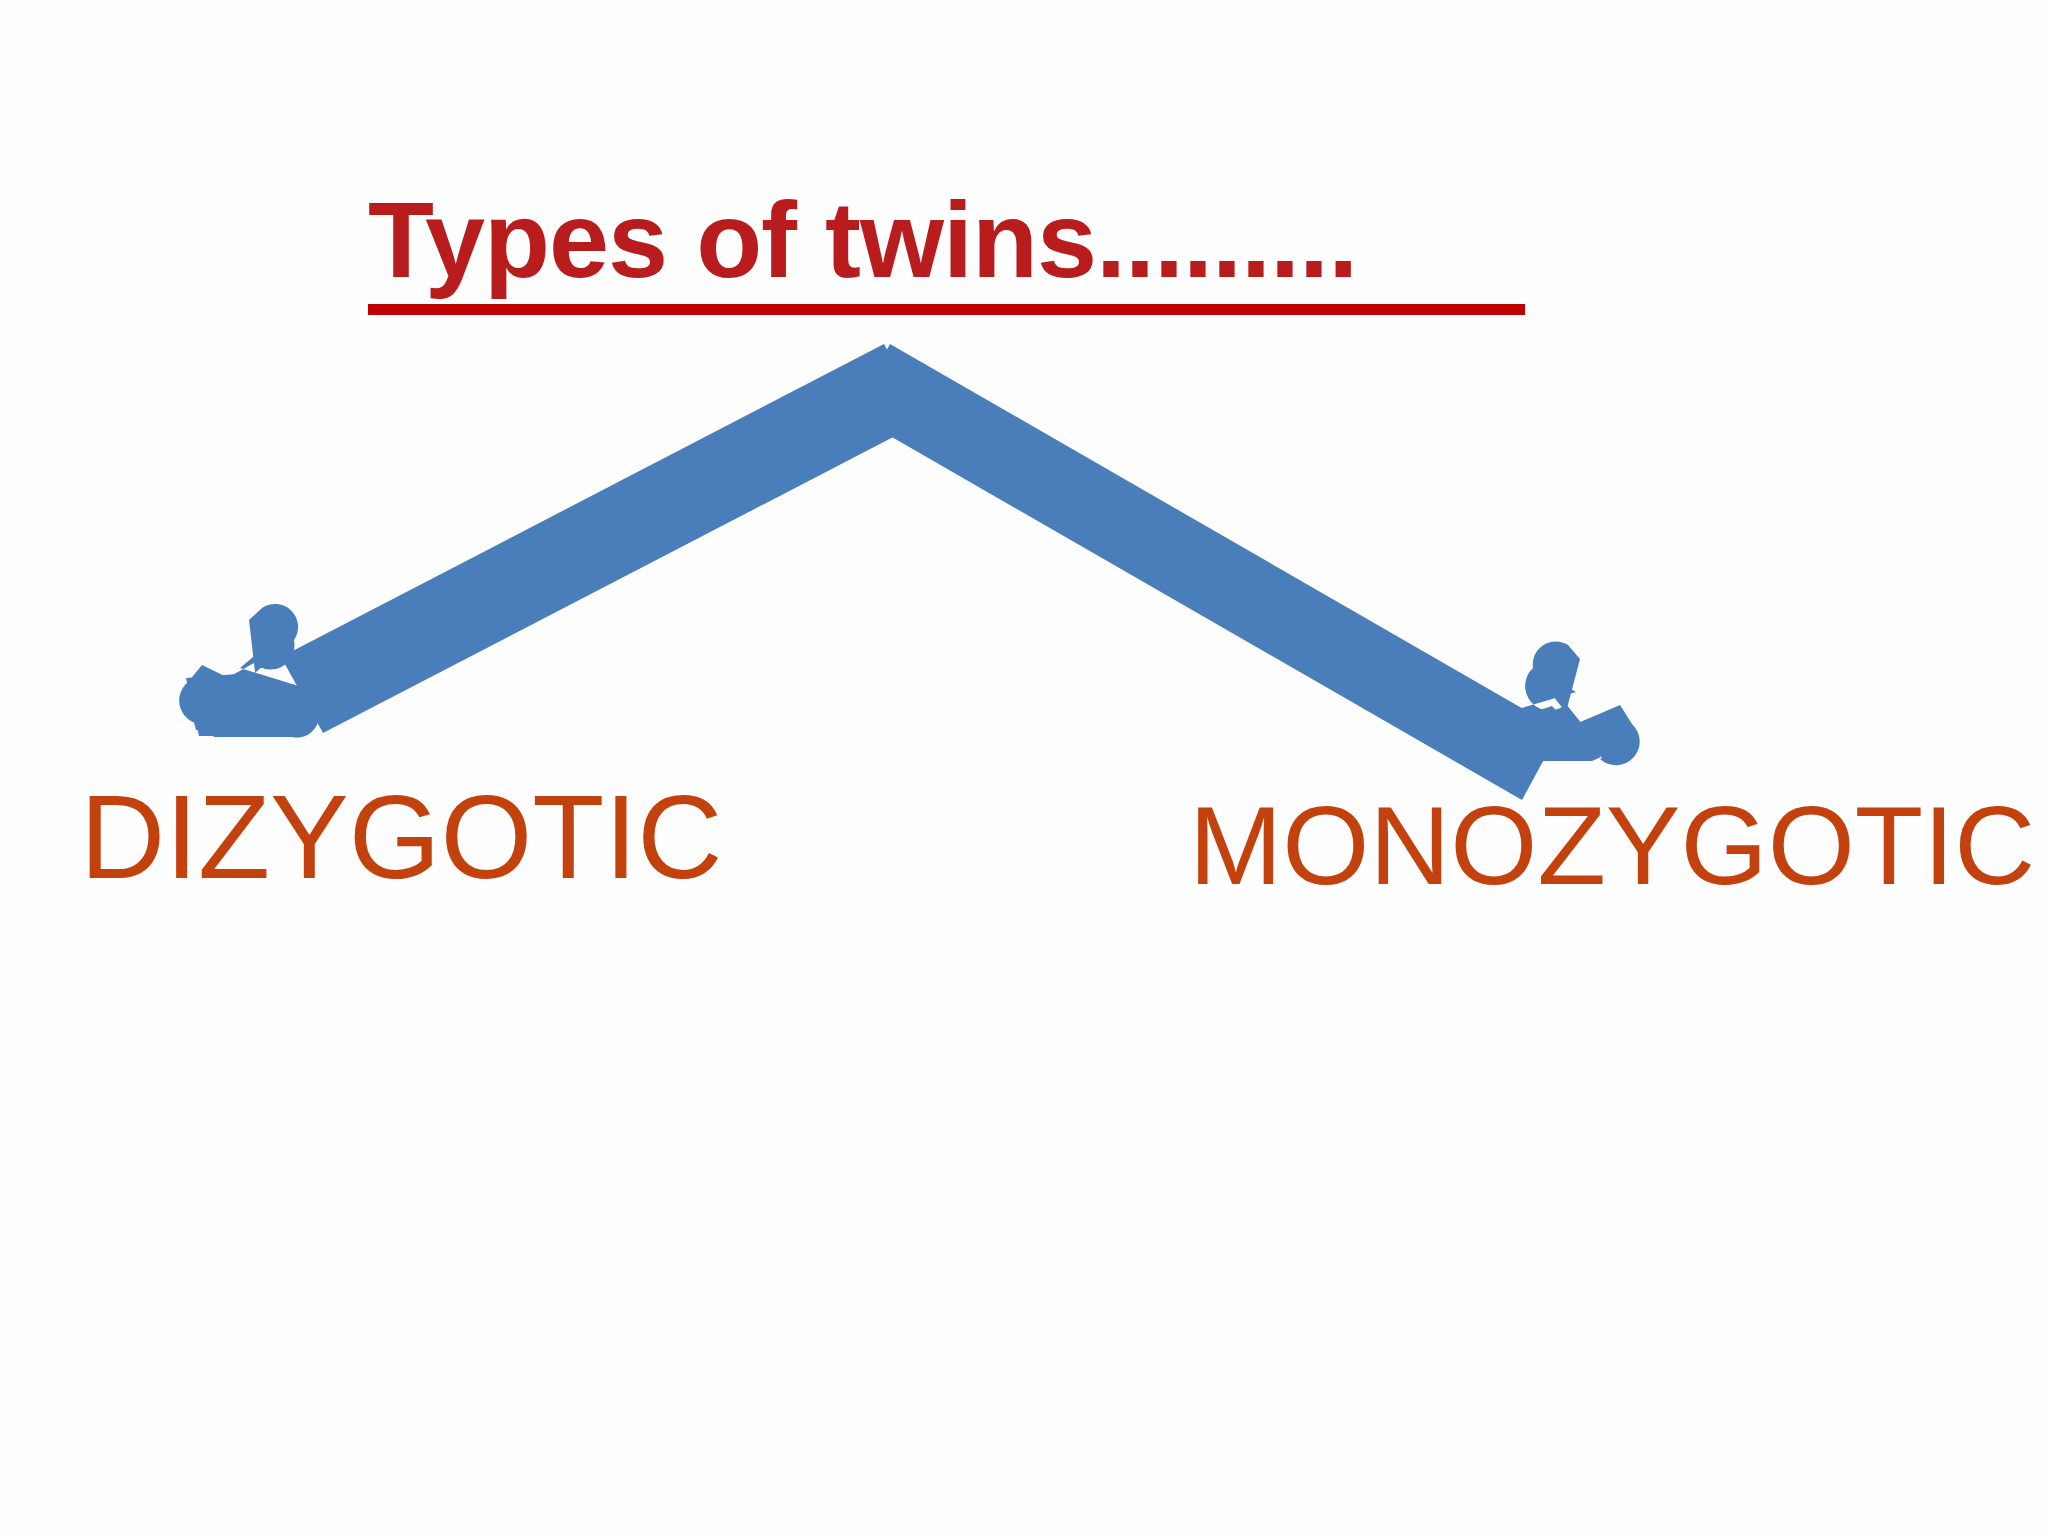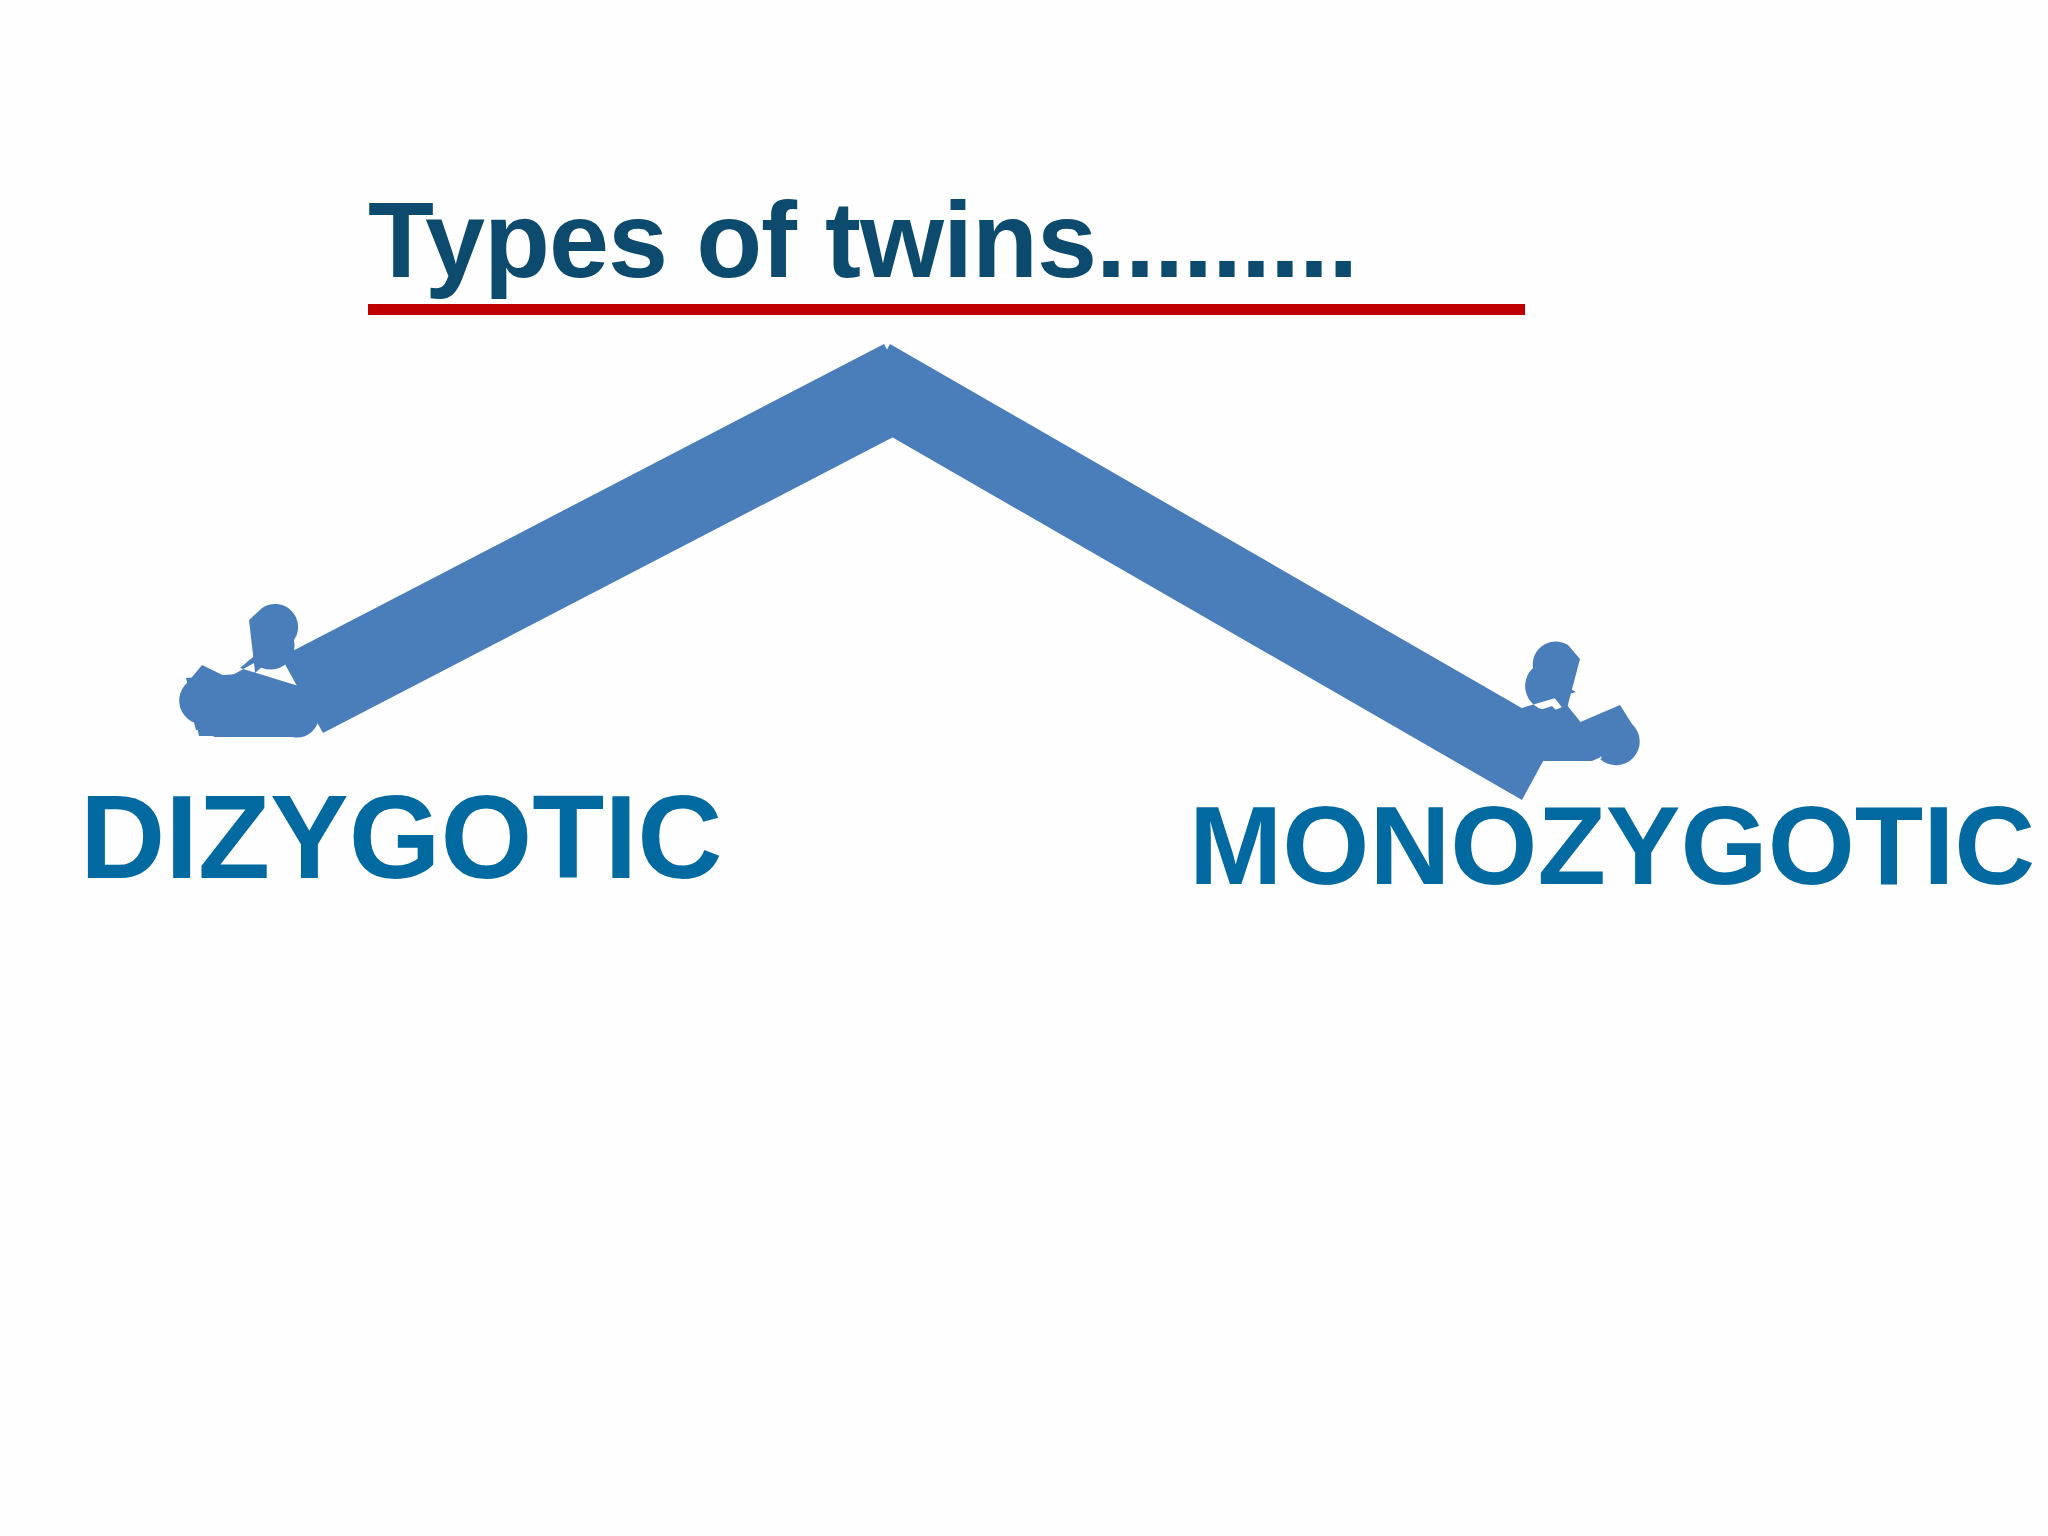--- a/index.html
+++ b/index.html
@@ -30,21 +30,21 @@
   #title-text {
     position: absolute;
     left: 0;
     top: 0;
     width: 1160px;
     font-family: "Liberation Sans", sans-serif;
     font-weight: bold;
     font-size: 108px;
     line-height: 124px;
     letter-spacing: -1px;
-    color: #0c4a6e;
+    color: #b91c1c;
     white-space: nowrap;
   }
   #title-underline {
     position: absolute;
     left: 0;
     top: 126px;
     width: 1157px;
     height: 11px;
     background: #C00000;
   }
@@ -56,22 +56,22 @@
     top: 0;
     width: 2048px;
     height: 1536px;
     pointer-events: none;
   }
 
   
   .branch-label {
     position: absolute;
     font-family: "Liberation Sans", sans-serif;
-    font-weight: bold;
-    color: #0369a1;
+    font-weight: normal;
+    color: #c2410c;
     white-space: nowrap;
     line-height: 1;
   }
   #label-dizygotic {
     left: 80px;
     top: 778px;
     font-size: 118px;
   }
   #label-monozygotic {
     left: 1172px;

